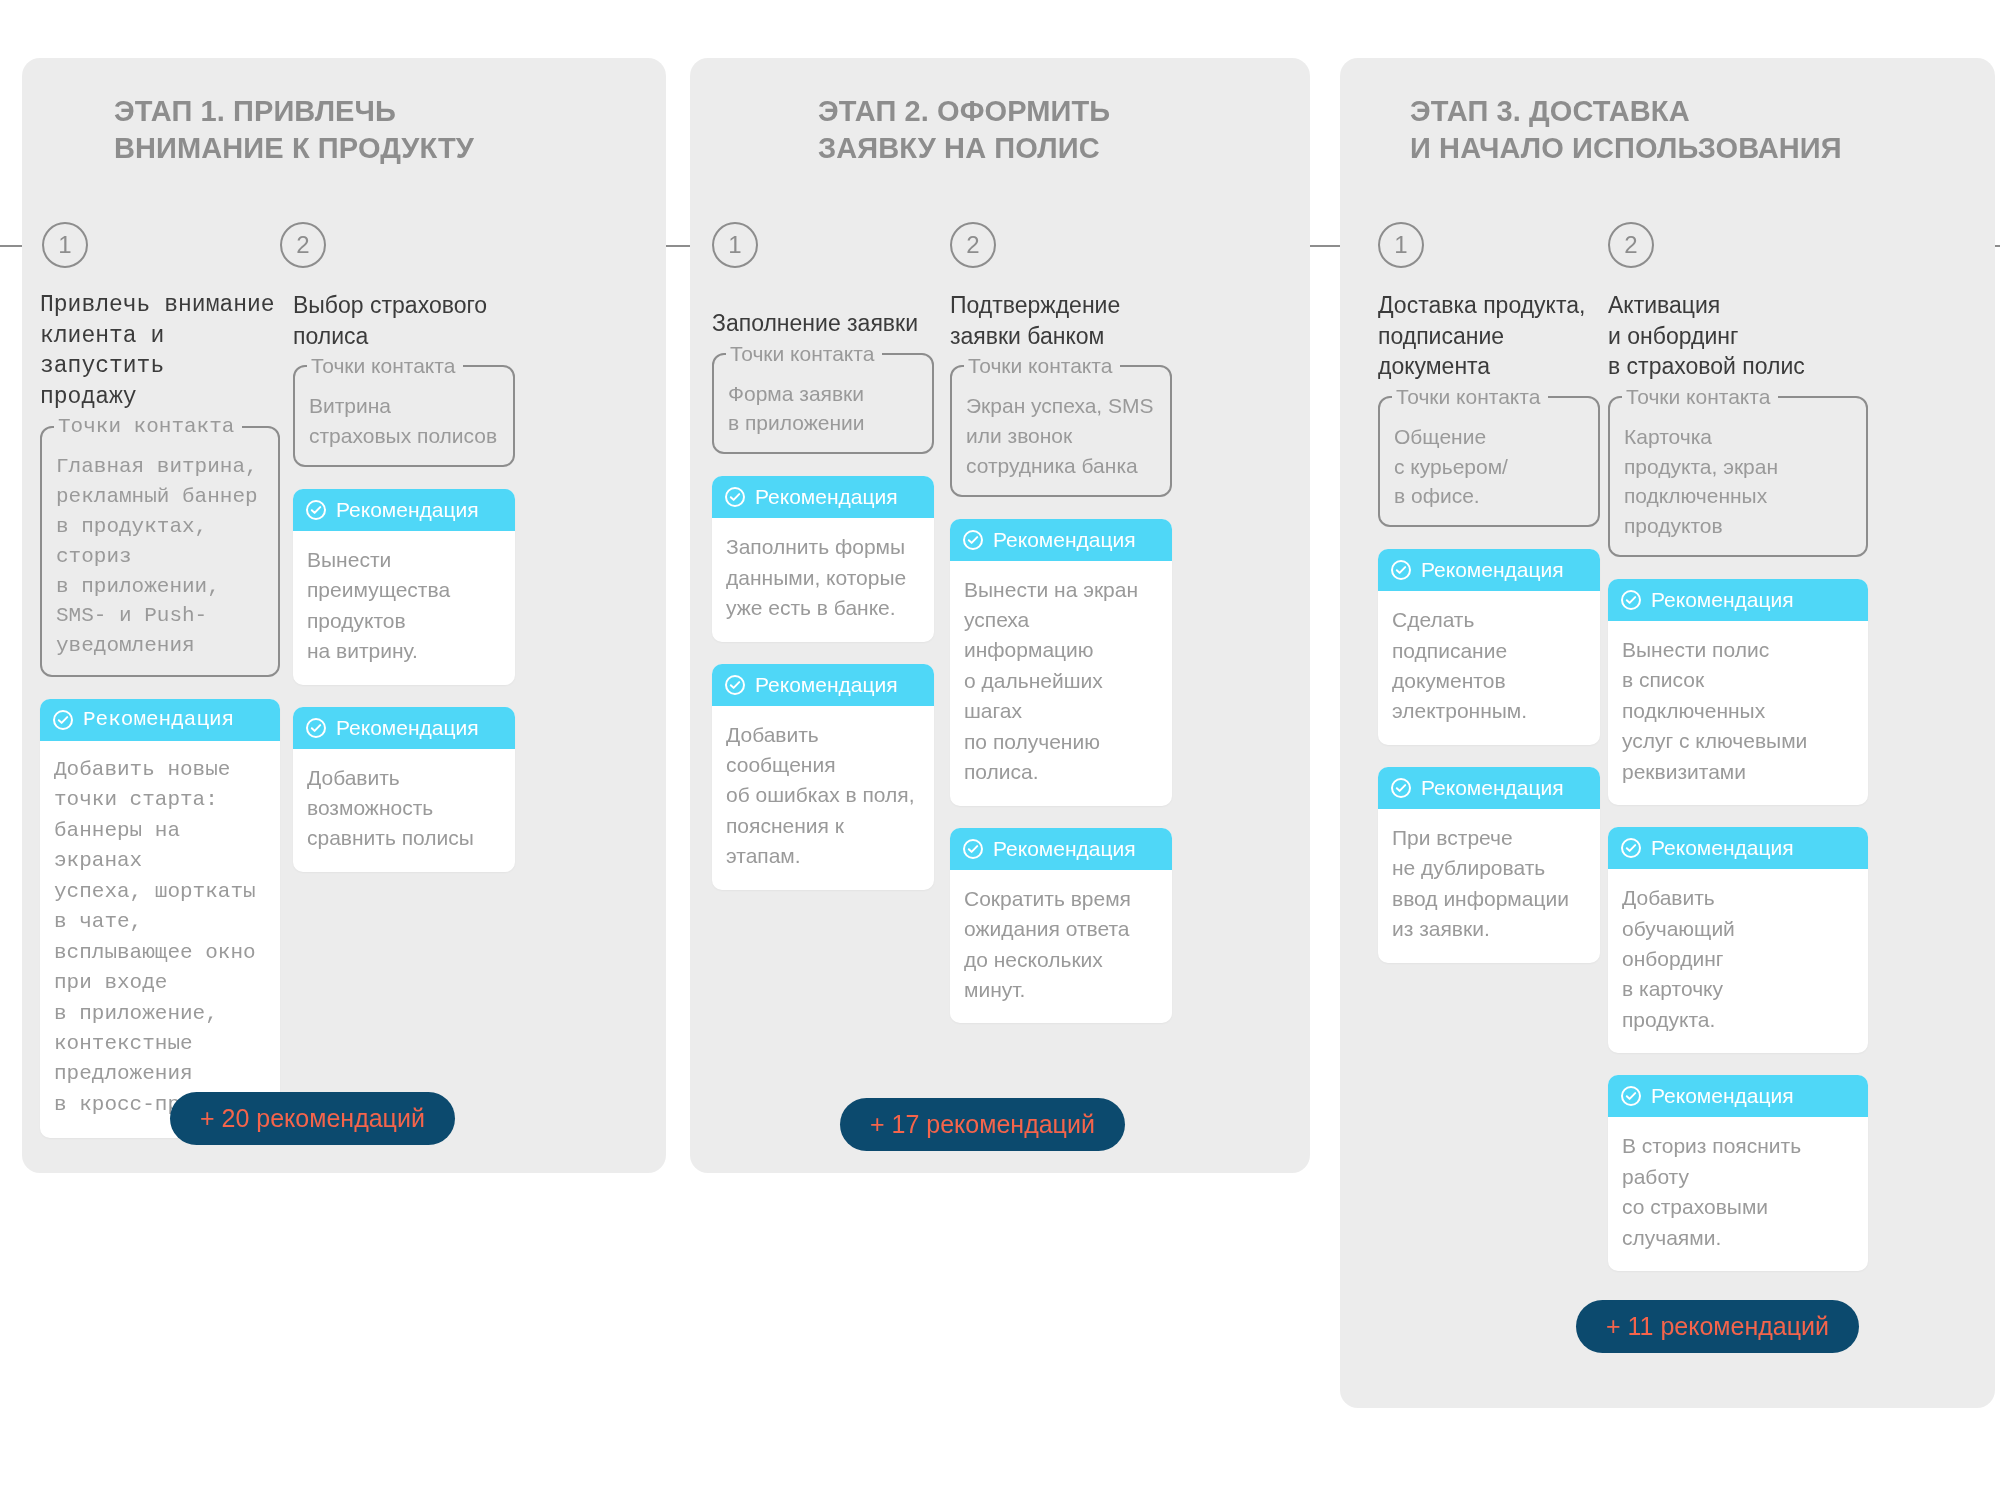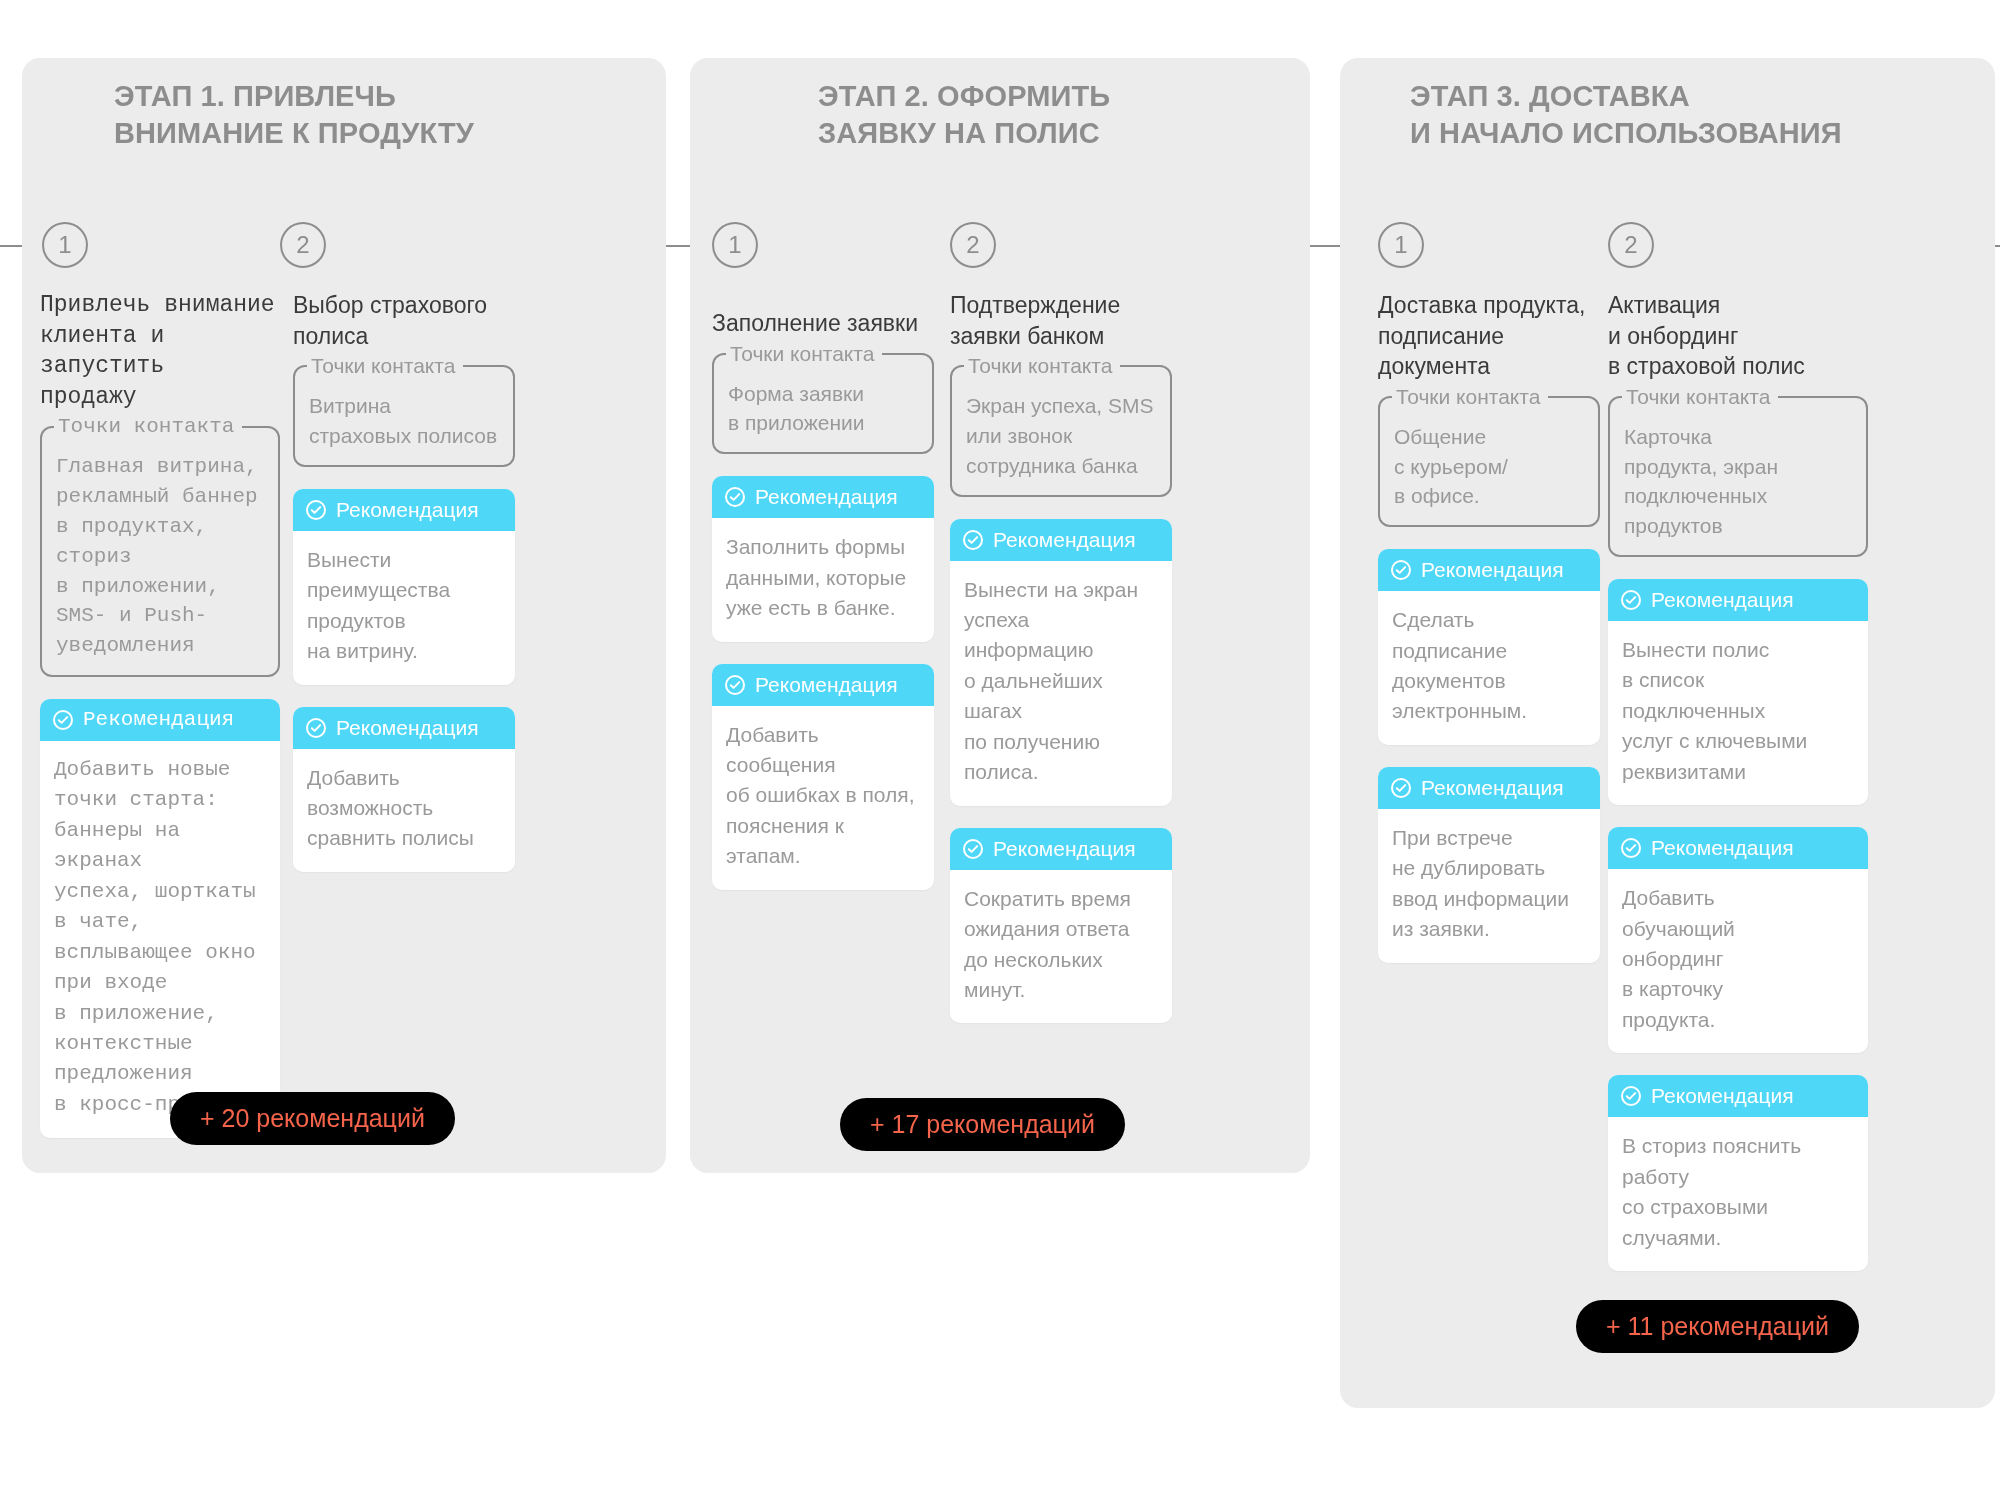--- a/index.html
+++ b/index.html
@@ -32,21 +32,21 @@
   .stage.s2 { left: 690px;  top: 58px; width: 620px;  height: 1115px; }
   .stage.s3 { left: 1340px; top: 58px; width: 655px;  height: 1350px; }
 
   .stage-title {
     font-size: 29px;
     font-weight: bold;
     line-height: 1.28;
     color: #8d8d8d;
     letter-spacing: 0.1px;
     white-space: pre-line;
-    padding-top: 20px;
+    padding-top: 35px;
   }
   .stage.s1 .stage-title { padding-left: 92px; }
   .stage.s2 .stage-title { padding-left: 128px; }
   .stage.s3 .stage-title { padding-left: 62px; margin-left: 8px; }
 
   
   .node {
     position: absolute;
     width: 46px; height: 46px;
     border-radius: 50%;
@@ -119,21 +119,21 @@
     font-size: 21px;
     line-height: 1.45;
     color: #9a9a9a;
     white-space: pre-line;
     padding: 14px 14px 18px 14px;
   }
 
   
   .more-pill {
     position: absolute;
-    background: #000000;
+    background: #0c4a6e;
     color: #F5644B;
     font-size: 25px;
     border-radius: 30px;
     padding: 12px 30px;
     z-index: 4;
     white-space: nowrap;
   }
 </style>
 </head>
 <body>

